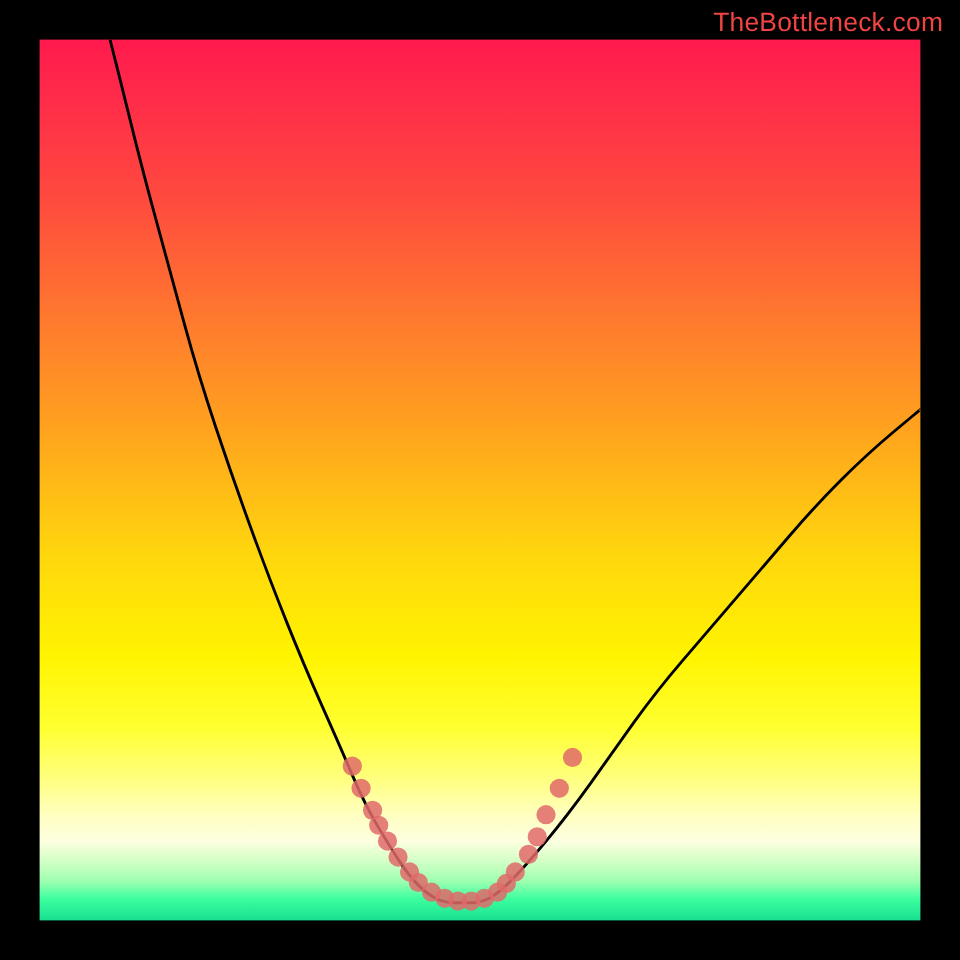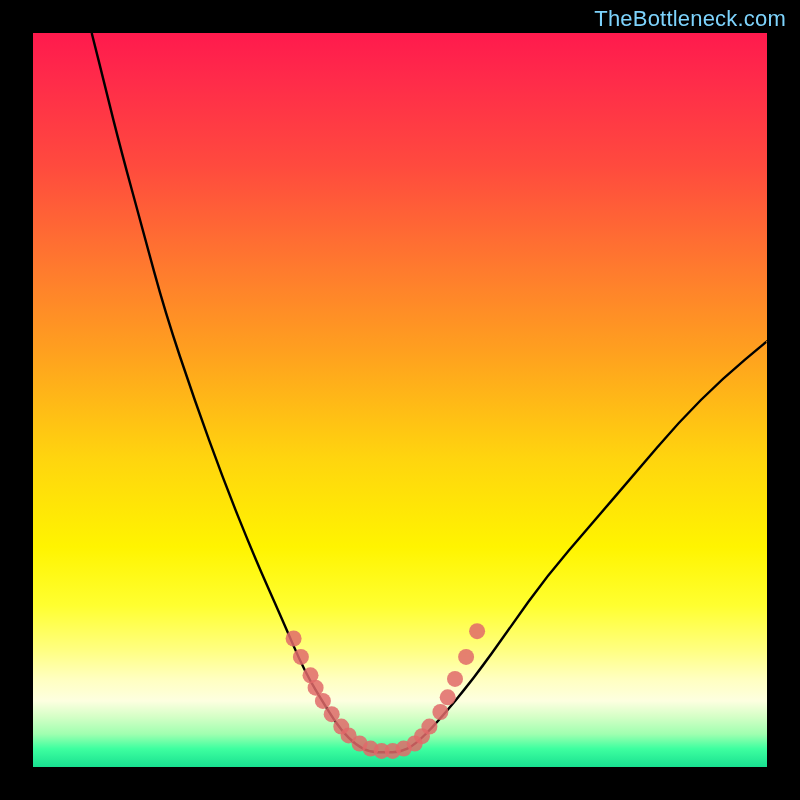--- a/index.html
+++ b/index.html
@@ -32,21 +32,21 @@
       #d8ffc8 93%,
       #a0ffb0 95.5%,
       #3effa0 97.5%,
       #18e090 100%
     );
   }
   .watermark {
     position: absolute;
     top: 6px;
     right: 14px;
-    color: #7dd3fc;
+    color: #ef4444;
     font-size: 22px;
     letter-spacing: 0.2px;
     font-weight: 500;
   }
   svg.curve {
     position: absolute;
     left: 0;
     top: 0;
     width: 734px;
     height: 734px;

